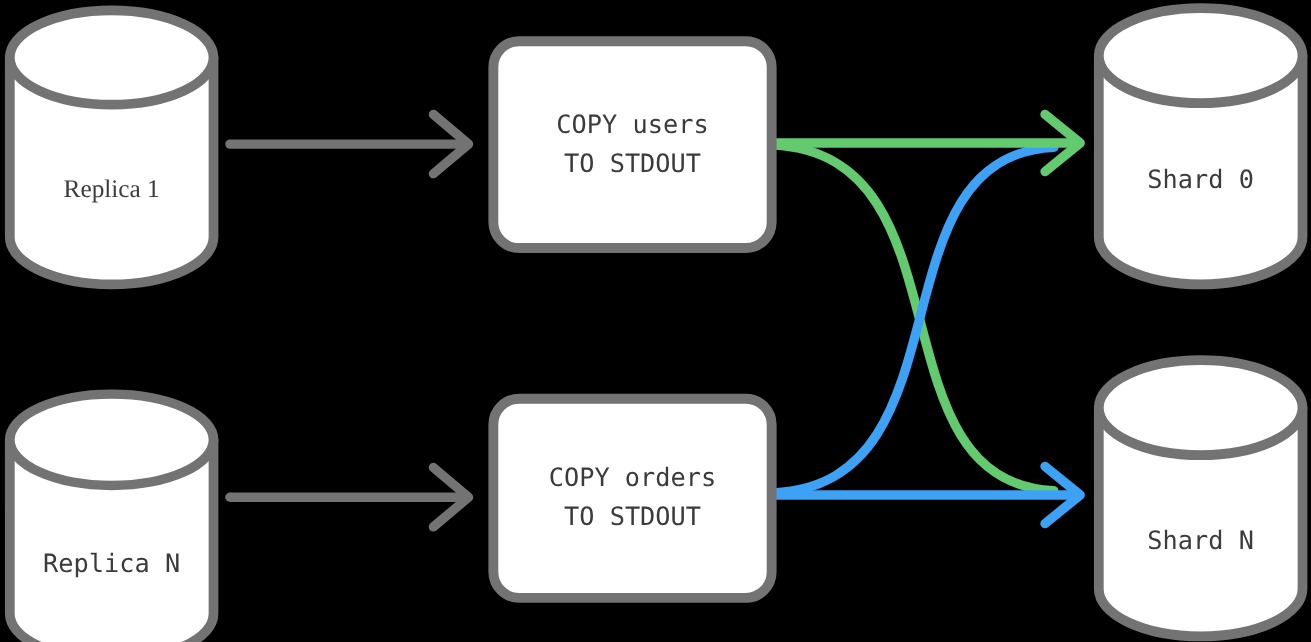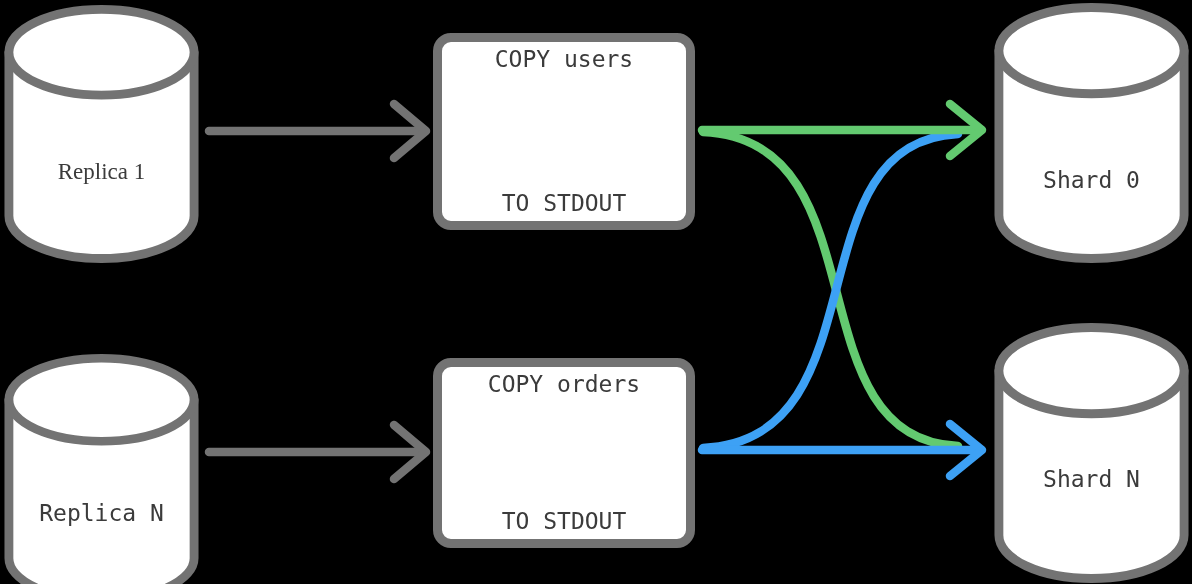--- a/index.html
+++ b/index.html
@@ -59,25 +59,26 @@
     left: 0; right: 0;
     text-align: center;
     font-size: 23px;
     font-weight: 500;
     line-height: 26px;
     color: var(--text);
   }
   .process {
     background: var(--node_fill);
     border: 9px solid var(--gray);
-    border-radius: 18px;
+    border-radius: 28px;
     display: flex;
     flex-direction: column;
     align-items: center;
-    justify-content: space-between;
+    justify-content: center;
+    margin-left: 11px;
   }
   .pline {
     font-size: 23px;
     font-weight: 500;
     line-height: 35px;
     color: var(--text);
     text-align: center;
     white-space: pre;
   }
 </style>
@@ -138,24 +139,24 @@
   <div class="node process" style="left:433px; top:358px; width:262px; height:190px;">
     <div class="pline">COPY orders</div>
     <div class="pline">TO STDOUT</div>
   </div>
 
   <div class="node cylinder" style="left:993px; top:3px; width:197px; height:260px;">
     <svg class="cyl" viewBox="0 0 200 262" preserveAspectRatio="none">
       <path class="cyl-shape" d="M6 48 L6 214 A94 43.5 0 0 0 194 214 L194 48"></path>
       <ellipse class="cyl-shape" cx="100" cy="48" rx="94" ry="43.5"></ellipse>
     </svg>
-    <span class="label" style="top:164px;">Shard 0</span>
+    <span class="label" style="top:148px;">Shard 0</span>
   </div>
 
   <div class="node cylinder" style="left:993px; top:323px; width:197px; height:260px;">
     <svg class="cyl" viewBox="0 0 200 262" preserveAspectRatio="none">
       <path class="cyl-shape" d="M6 48 L6 214 A94 43.5 0 0 0 194 214 L194 48"></path>
       <ellipse class="cyl-shape" cx="100" cy="48" rx="94" ry="43.5"></ellipse>
     </svg>
-    <span class="label" style="top:143px;">Shard N</span>
+    <span class="label" style="top:156px;">Shard N</span>
   </div>
 
 </div>
 
 </body></html>

